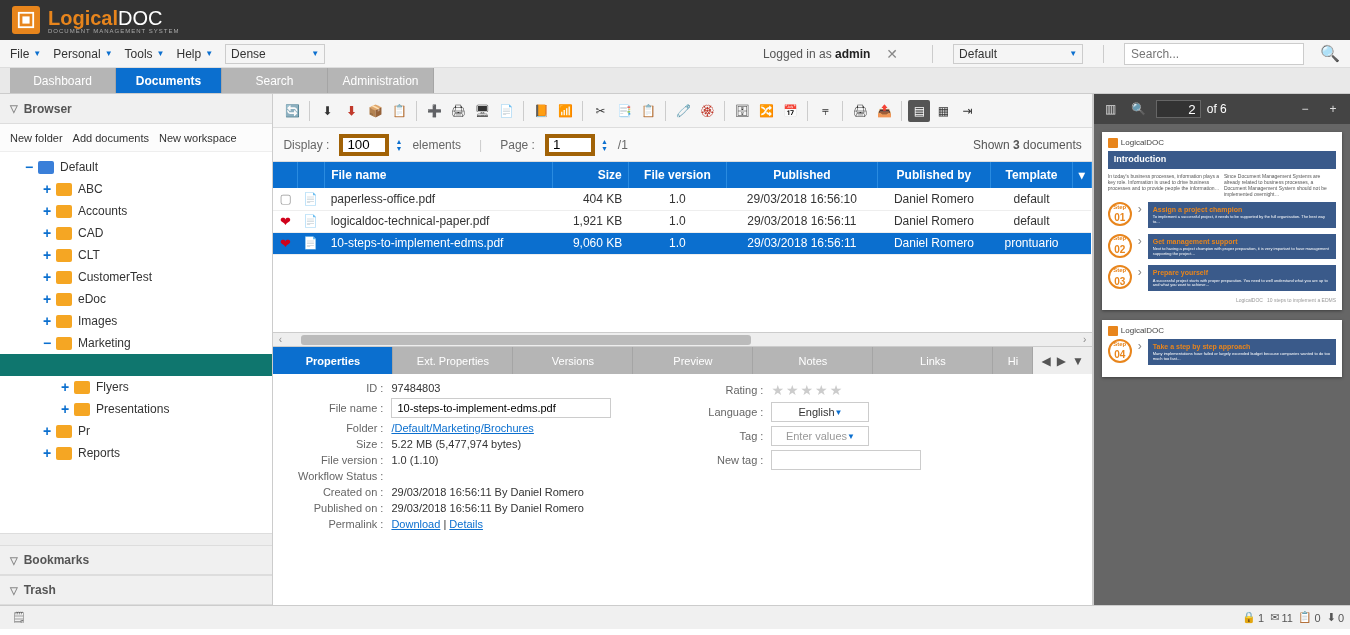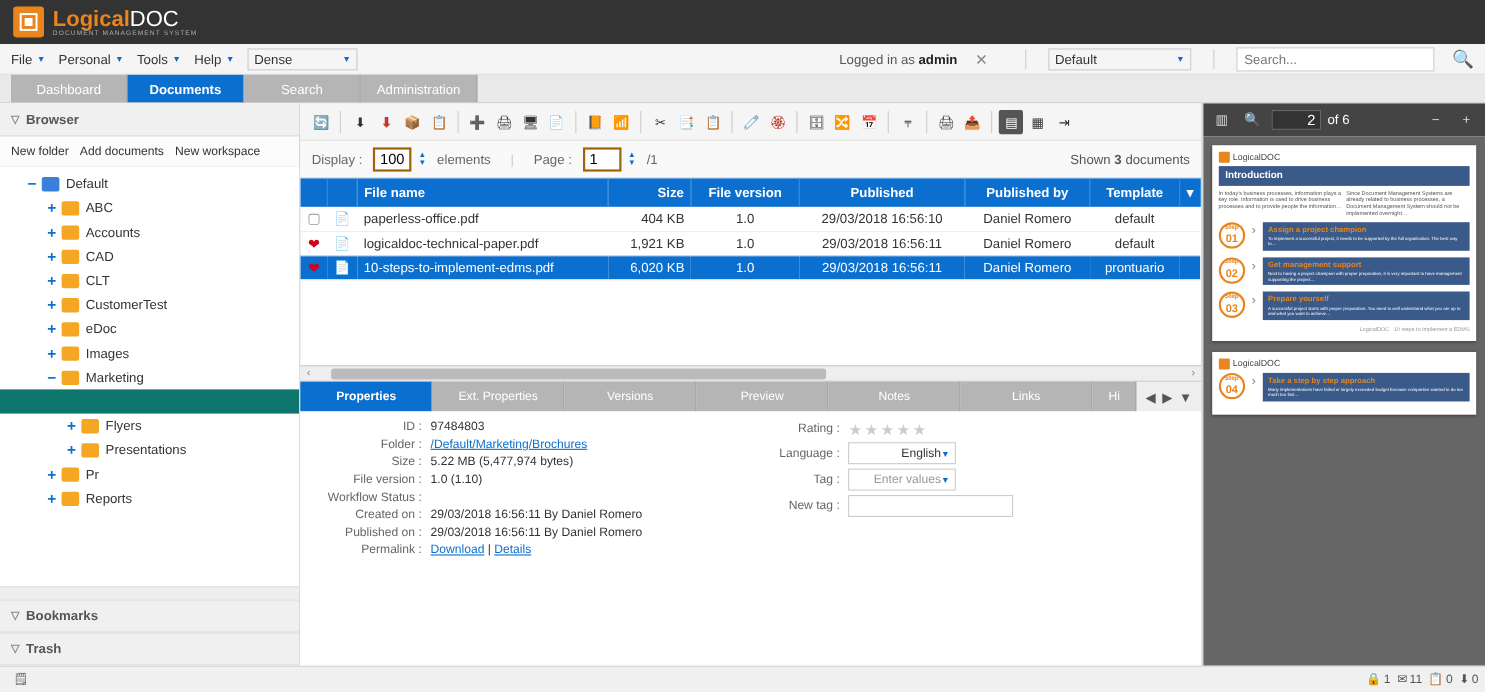--- a/index.html
+++ b/index.html
@@ -57,21 +57,21 @@
   .left-scrollbar { height:12px; background:#eee; border-top:1px solid #ddd;}
 
   
   .doc-toolbar { height:34px; background:#f5f5f5; border-bottom:1px solid #ddd; display:flex; align-items:center; padding:0 8px; gap:2px;}
   .doc-toolbar .iconbtn { width:22px; height:22px; display:flex; align-items:center; justify-content:center; cursor:pointer; border-radius:2px;}
   .doc-toolbar .sep { width:1px; height:20px; background:#ccc; margin:0 4px;}
   .doc-toolbar .iconbtn.dark { background:#555;}
 
   
   .pagerow { height:34px; background:#f9f9f9; border-bottom:1px solid #ddd; display:flex; align-items:center; padding:0 10px; gap:10px; font-size:12px; color:#666;}
-  .pagerow input { width:35px; height:22px; border:2px solid #a16207; padding:0 4px;}
+  .pagerow input { width:50px; height:22px; border:4px solid #a16207; padding:0 4px;}
   .spinner-btns { display:flex; flex-direction:column; margin-left:-4px;}
   .spinner-btns span { font-size:7px; color:#0b6fcf; line-height:7px; cursor:pointer;}
   .pagerow .right { margin-left:auto; color:#555;}
 
   
   .doctable { border-collapse: collapse; width:100%; font-size:12px;}
   .doctable th { background:#0b6fcf; color:#fff; font-weight:bold; height:26px; text-align:left; padding:0 6px; border-right:1px solid #2a8be0;}
   .doctable td { height:22px; padding:0 6px; border-bottom:1px solid #eee;}
   .doctable tr.sel td { background:#0b6fcf; color:#fff;}
   .doctable .ico-cell { width:24px; text-align:center;}
@@ -91,21 +91,21 @@
   .detail-tabs .nav span { color:#555; font-size:12px; cursor:pointer;}
 
   
   .props { flex:1; background:#fff; padding:8px 10px; display:flex; gap:40px; overflow:hidden;}
   .props .col1 { width:340px;}
   .props .col2 { width:260px;}
   .prow { display:flex; align-items:center; margin-bottom:4px; font-size:11px;}
   .prow .plabel { width:100px; text-align:right; color:#666; margin-right:8px;}
   .prow .pval { color:#333;}
   .prow input, .prow .selectlike { height:20px; border:1px solid #ccc; padding:0 5px; font-size:11px;}
-  .prow .selectlike { display:flex; align-items:center; justify-content:flex-end; width:98px; background:#fff; cursor:pointer;}
+  .prow .selectlike { display:flex; align-items:center; justify-content:center; width:98px; background:#fff; cursor:pointer;}
   .prow .link { color:#0b6fcf; text-decoration:underline; cursor:pointer;}
   .stars { color:#ccc; font-size:14px; letter-spacing:2px;}
 
   
   .preview-toolbar { height:30px; background:#444; display:flex; align-items:center; padding:0 6px; gap:6px; color:#fff; font-size:12px;}
   .preview-toolbar .pbtn { width:22px; height:22px; display:flex; align-items:center; justify-content:center; cursor:pointer; color:#ddd;}
   .preview-toolbar input { width:45px; height:18px; background:#333; border:1px solid #666; color:#fff; text-align:right; padding:0 4px;}
   .preview-toolbar .spacer { flex:1;}
   .preview-body { height:481px; background:#666; overflow:auto; padding:8px;}
   .preview-page { background:#fff; margin-bottom:10px; box-shadow:0 1px 3px rgba(0,0,0,0.4); padding:6px; font-size:7px; color:#555; line-height:1.3;}
@@ -376,21 +376,21 @@
           <td style="text-align:center;">1.0</td>
           <td style="text-align:center;">29/03/2018 16:56:11</td>
           <td style="text-align:center;">Daniel Romero</td>
           <td style="text-align:center;">default</td>
               <td></td>
         </tr>
         <tr class="sel">
           <td class="ico-cell"><span class="heart-ico">❤</span></td>
           <td class="ico-cell"><span style="color:#fff;">📄</span></td>
           <td>10-steps-to-implement-edms.pdf</td>
-          <td style="text-align:right;">6,020 KB</td>
+          <td style="text-align:right;">9,060 KB</td>
           <td style="text-align:center;">1.0</td>
           <td style="text-align:center;">29/03/2018 16:56:11</td>
           <td style="text-align:center;">Daniel Romero</td>
           <td style="text-align:center;">prontuario</td>
               <td></td>
         </tr>
       </tbody>
     </table>
     </div>
     <div class="h-scroll">
@@ -414,20 +414,24 @@
       </div>
     </div>
 
     <div class="props">
       <div class="col1">
         <div class="prow">
             <span class="plabel">ID :</span>
             <span class="pval">97484803</span>
           </div>
         <div class="prow">
+            <span class="plabel">File name :</span>
+            <input style="width: 220px;" value="10-steps-to-implement-edms.pdf">
+          </div>
+        <div class="prow">
             <span class="plabel">Folder :</span>
             <span class="link">/Default/Marketing/Brochures</span>
           </div>
         <div class="prow">
             <span class="plabel">Size :</span>
             <span class="pval">5.22 MB (5,477,974 bytes)</span>
           </div>
         <div class="prow">
             <span class="plabel">File version :</span>
             <span class="pval">1.0 (1.10)</span>

